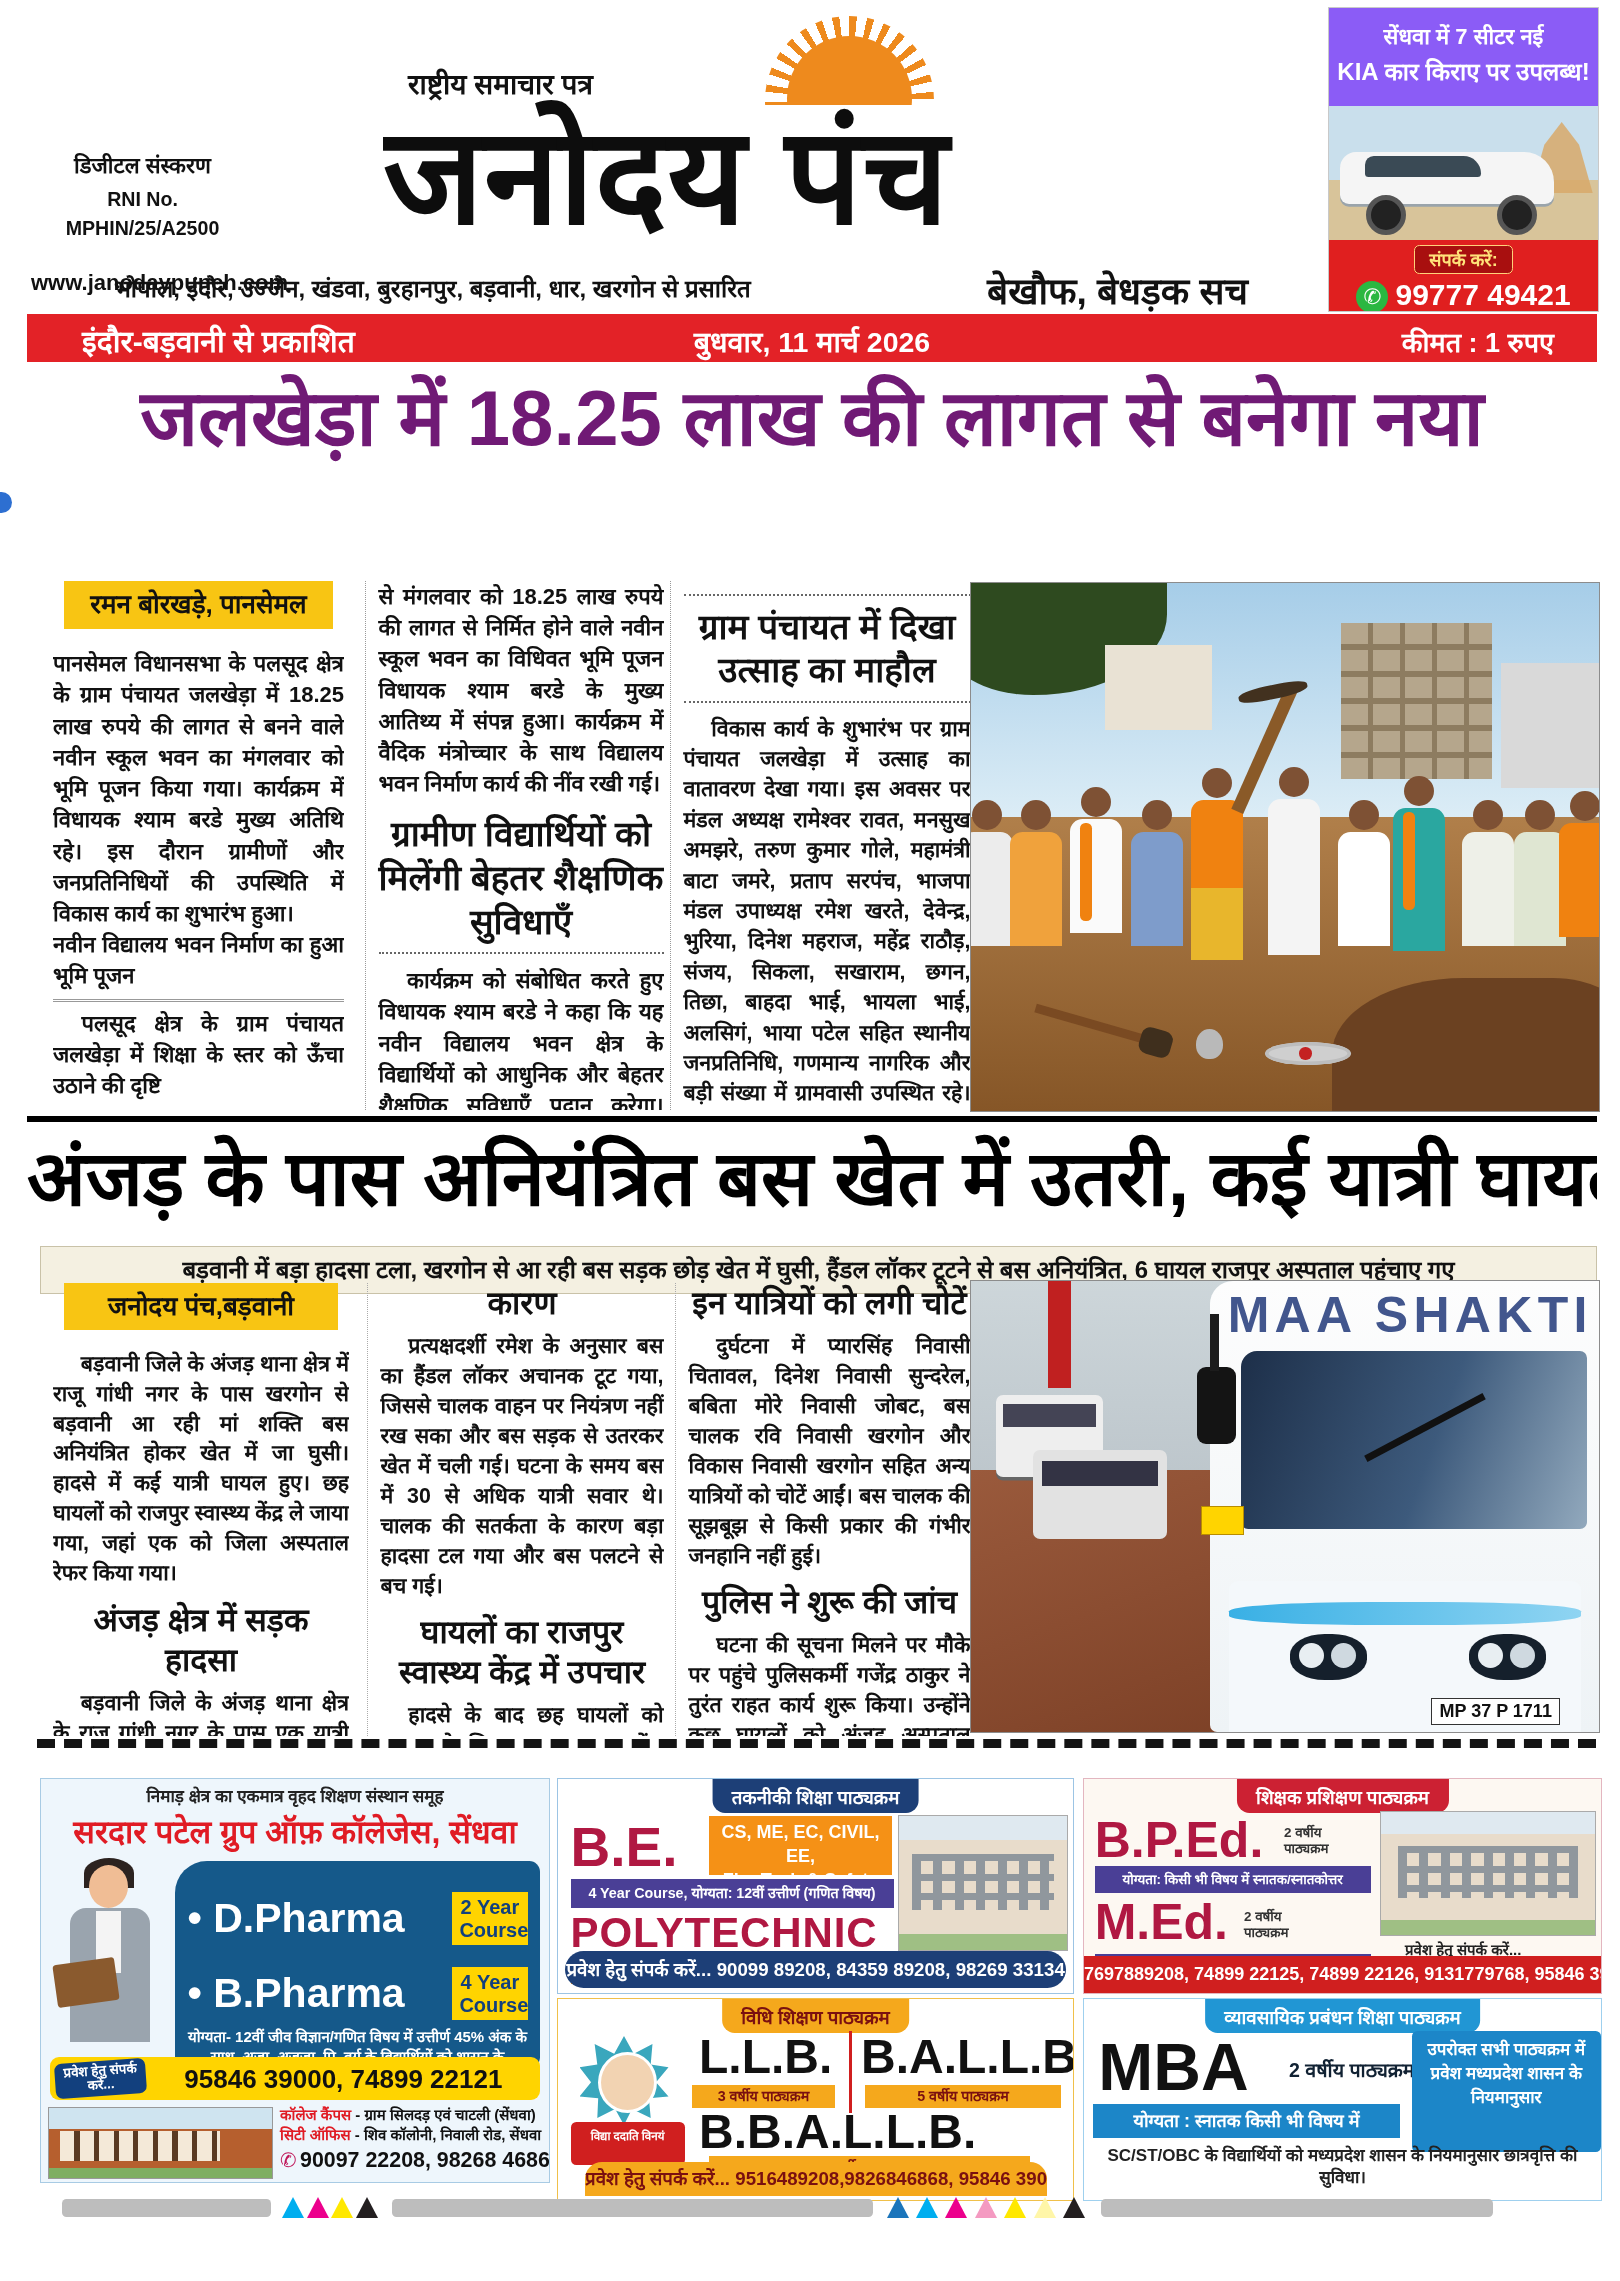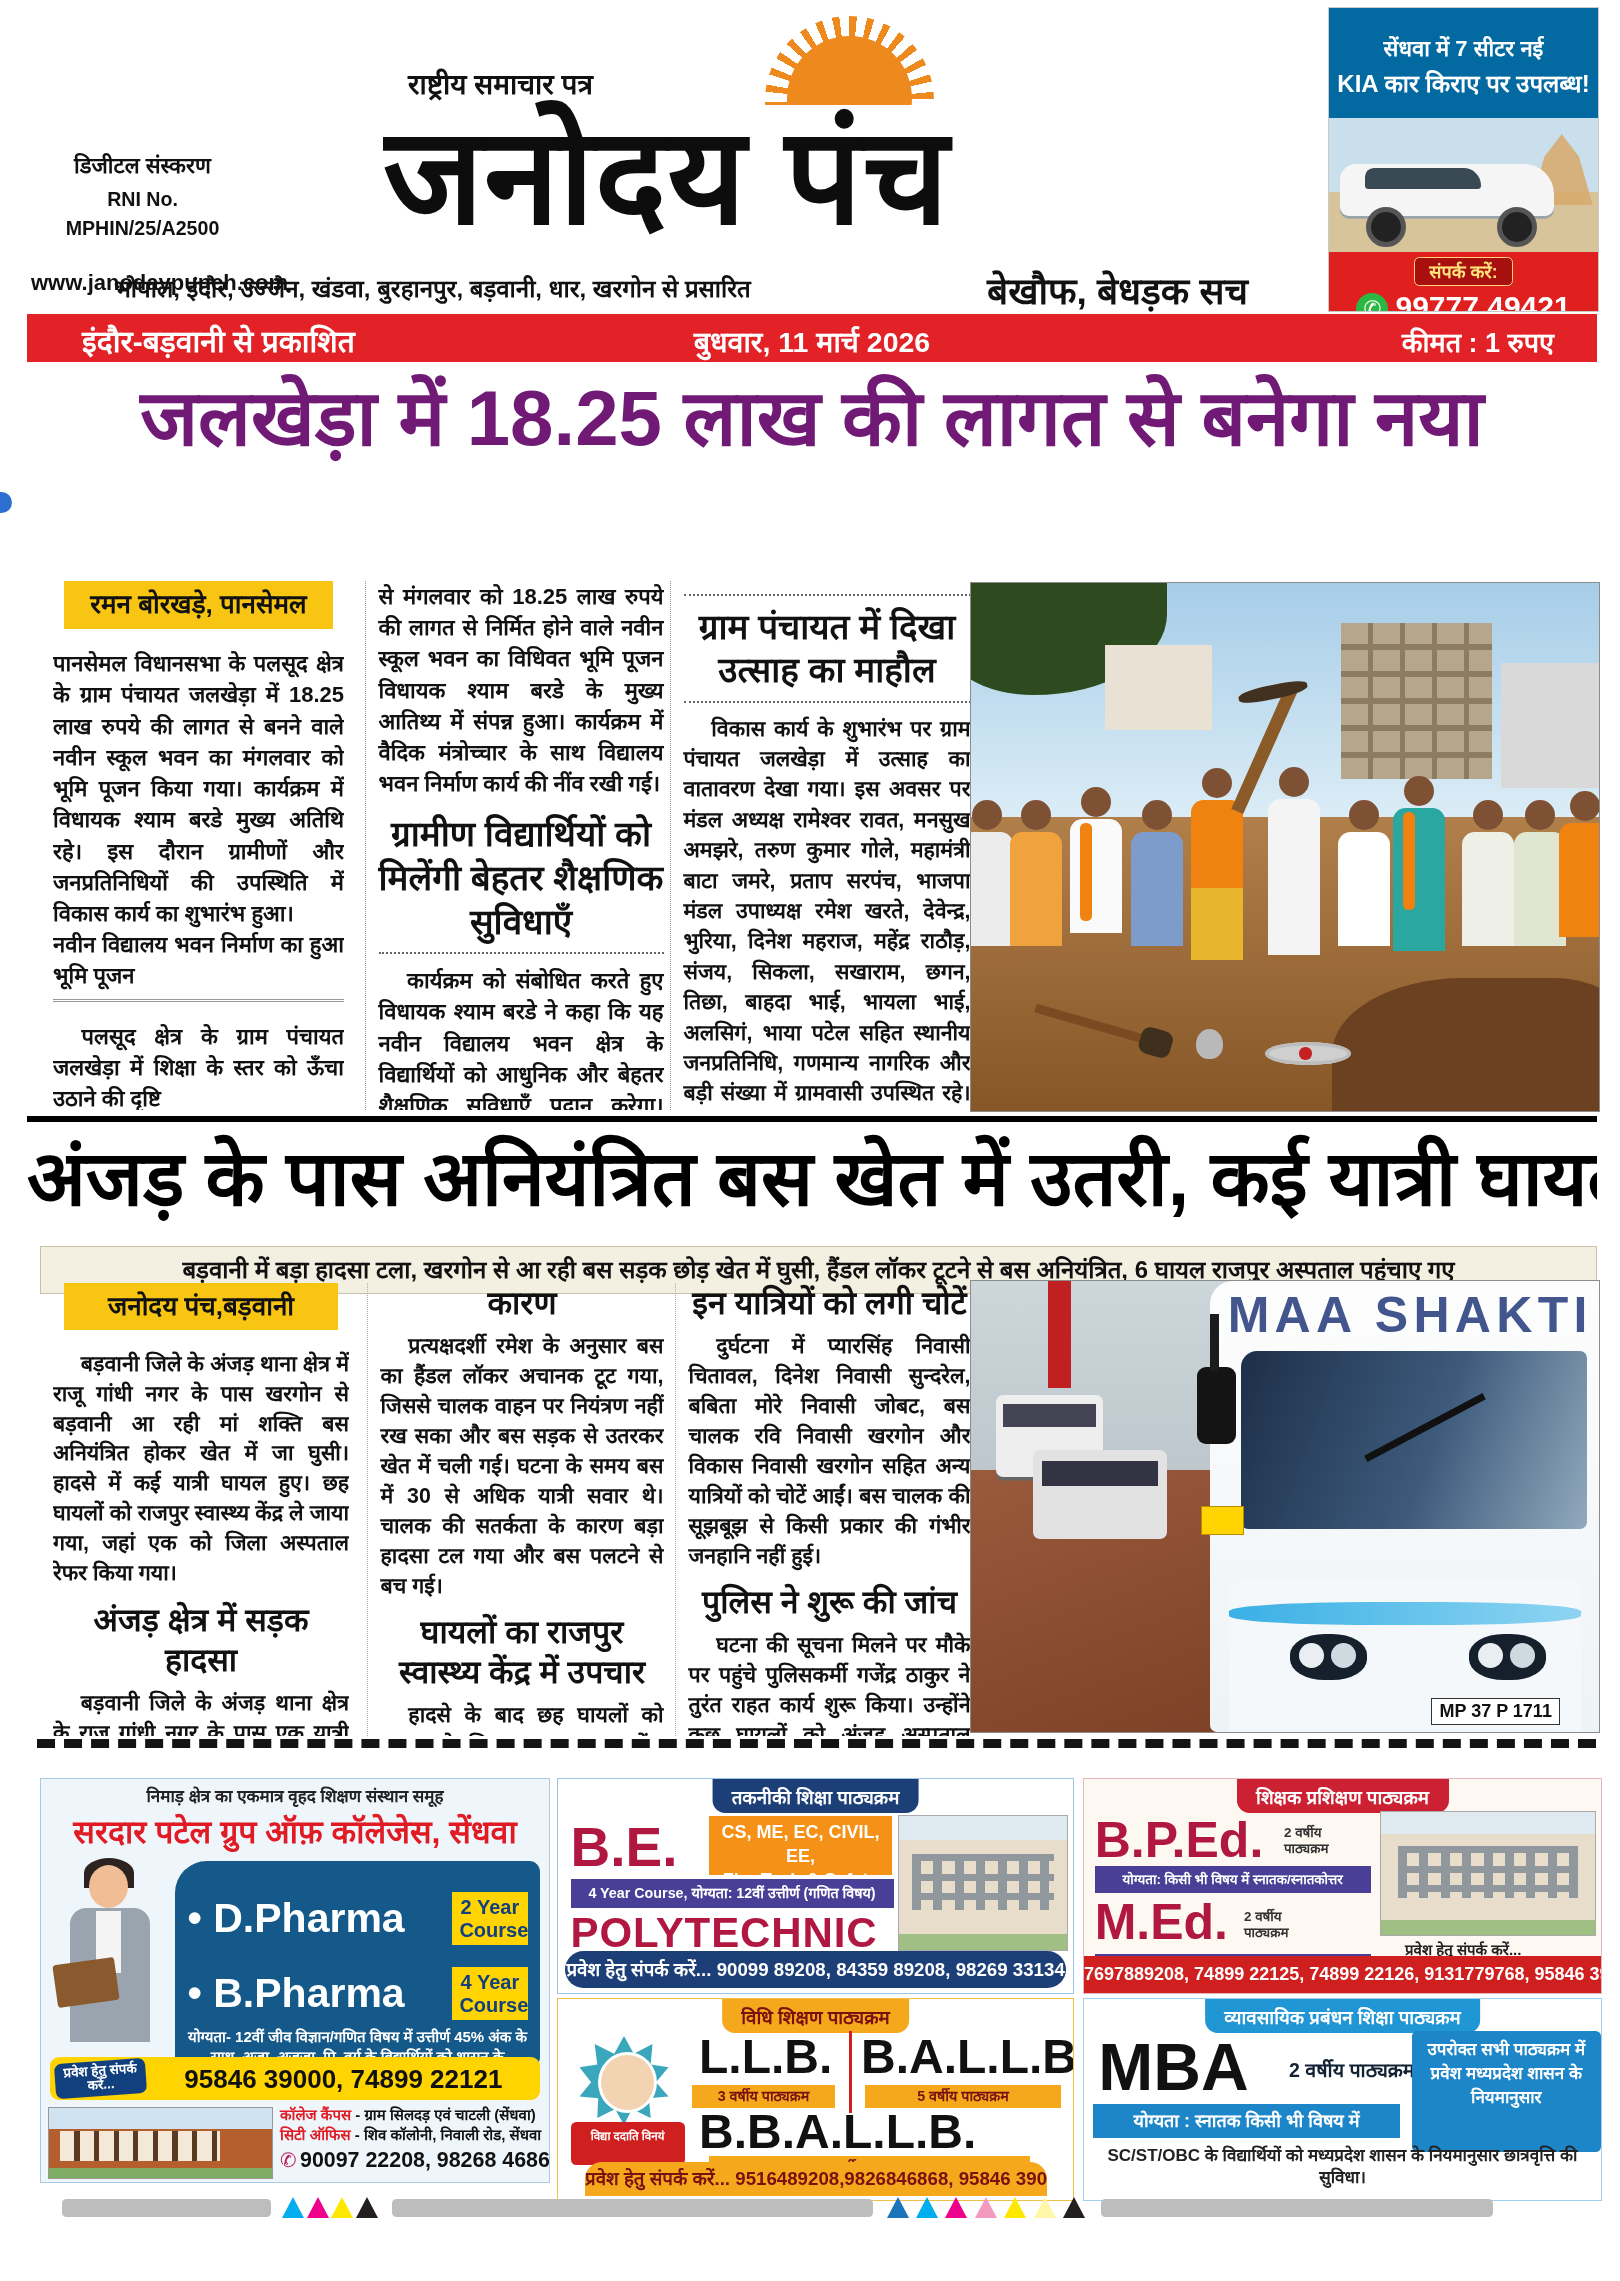--- a/index.html
+++ b/index.html
@@ -17,21 +17,21 @@
   #sun .rays{position:absolute;left:0;top:0;width:169px;height:169px;border-radius:50%;
      background:repeating-conic-gradient(#ee8a1d 0deg 5deg,transparent 5deg 12deg);}
   #sun .core{position:absolute;left:22px;top:19.6px;width:125px;height:125px;border-radius:50%;background:#ee8a1d;}
   #masthead{left:383px;top:86px;width:829px;font-size:135px;font-weight:900;letter-spacing:0.9px;
             line-height:1.35;color:#0d0d0d;z-index:2;white-space:nowrap;overflow:hidden;}
   #tagline{left:987px;top:264px;font-size:37px;font-weight:800;z-index:3;}
   #dist{left:114px;top:271px;font-size:24px;font-weight:700;}
 
   
   #kia{left:1328px;top:7.1px;width:269px;height:303px;border:0.9px solid #c9c9c9;overflow:hidden;}
-  #kia .top{height:86px;background:#0369a1;color:#fff;text-align:center;padding-top:24px;}
+  #kia .top{height:86px;background:#8b5cf6;color:#fff;text-align:center;padding-top:12px;}
   #kia .top .t1{font-size:22px;font-weight:800;}
   #kia .top .t2{font-size:24px;font-weight:900;margin-top:3.6px;}
   #kia .mid{position:relative;height:134px;background:linear-gradient(#c9dfec 0 55%,#d8c49a 55% 100%);overflow:hidden;}
   #kia .temple{position:absolute;right:5.3px;top:16px;width:62px;height:71px;background:#d8a96a;
       clip-path:polygon(50% 0,78% 32%,100% 100%,0 100%,22% 32%);opacity:.85;}
   #kia .carbody{position:absolute;left:10.7px;top:46px;width:214px;height:52px;background:#f5f5f5;border-radius:16px 30px 9px 9px;box-shadow:0 2.7px 0 #9aa4ab;}
   #kia .carglass{position:absolute;left:36px;top:50px;width:116px;height:21.4px;background:#3a4a55;border-radius:9px 18px 3.6px 3.6px;}
   #kia .w1,#kia .w2{position:absolute;top:89px;width:30px;height:30px;border-radius:50%;background:#222;border:5.3px solid #555;}
   #kia .w1{left:37px;} #kia .w2{left:168px;}
   #kia .bot{position:relative;height:84px;background:#e01f1f;color:#fff;text-align:center;}
@@ -56,21 +56,21 @@
   #s1c1{left:53px;top:581px;width:291px;height:529px;font-size:22px;line-height:1.42;}
   #s1c2{left:365px;top:581px;width:285px;height:529px;font-size:22px;line-height:1.42;border-left:1.8px dotted #999;padding-left:12.5px;}
   #s1c3{left:670px;top:581px;width:287px;height:529px;font-size:21.4px;line-height:1.42;border-left:1.8px dotted #999;padding-left:12.5px;}
   .byline{background:#f8c513;font-weight:800;text-align:center;font-size:26px;padding:5.3px 7.1px;margin:0 10.7px 19.6px 10.7px;}
   .sub-c{font-size:35px;font-weight:800;text-align:center;line-height:1.25;margin:12.5px 0 7.1px 0;}
   .dot-b{border-bottom:2.7px dotted #666;padding-bottom:9px;margin-bottom:10.7px;}
   .dot-t{border-top:2.7px dotted #666;padding-top:9px;}
   .sub-inline{font-weight:800;}
   .p-ind{text-indent:1.3em;margin:0;}
   .p-flat{text-indent:0;margin:0;}
-  .dbl-t{border-top:3.6px double #999;padding-top:19px;margin-top:7.1px;}
+  .dbl-t{border-top:3.6px double #999;padding-top:6px;margin-top:7.1px;}
 
   
   #photo1{left:971px;top:583px;width:628px;height:528px;overflow:hidden;outline:0.9px solid #8c8c8c;background:#bcd9ec;}
   .p1sky{position:absolute;left:0;top:0;width:100%;height:267px;background:linear-gradient(#a6cde8,#e3f1f8);}
   .p1tree{position:absolute;left:-27px;top:-22px;width:223px;height:134px;background:#2e4a1f;border-radius:0 0 60% 40%;}
   .p1wall{position:absolute;left:134px;top:62px;width:107px;height:85px;background:#e9e2d4;}
   .p1bldg{position:absolute;right:107px;top:40px;width:151px;height:156px;background:#b5a68c;
      background-image:repeating-linear-gradient(#0000 0 21.4px,#8d7c60 21.4px 27px),repeating-linear-gradient(90deg,#0000 0 27px,#8d7c60 27px 32px);}
   .p1bldg2{position:absolute;right:0;top:80px;width:98px;height:125px;background:#d9d9d9;}
   .p1ground{position:absolute;left:0;bottom:0;width:100%;height:294px;background:linear-gradient(#b07f4a,#865627);}

